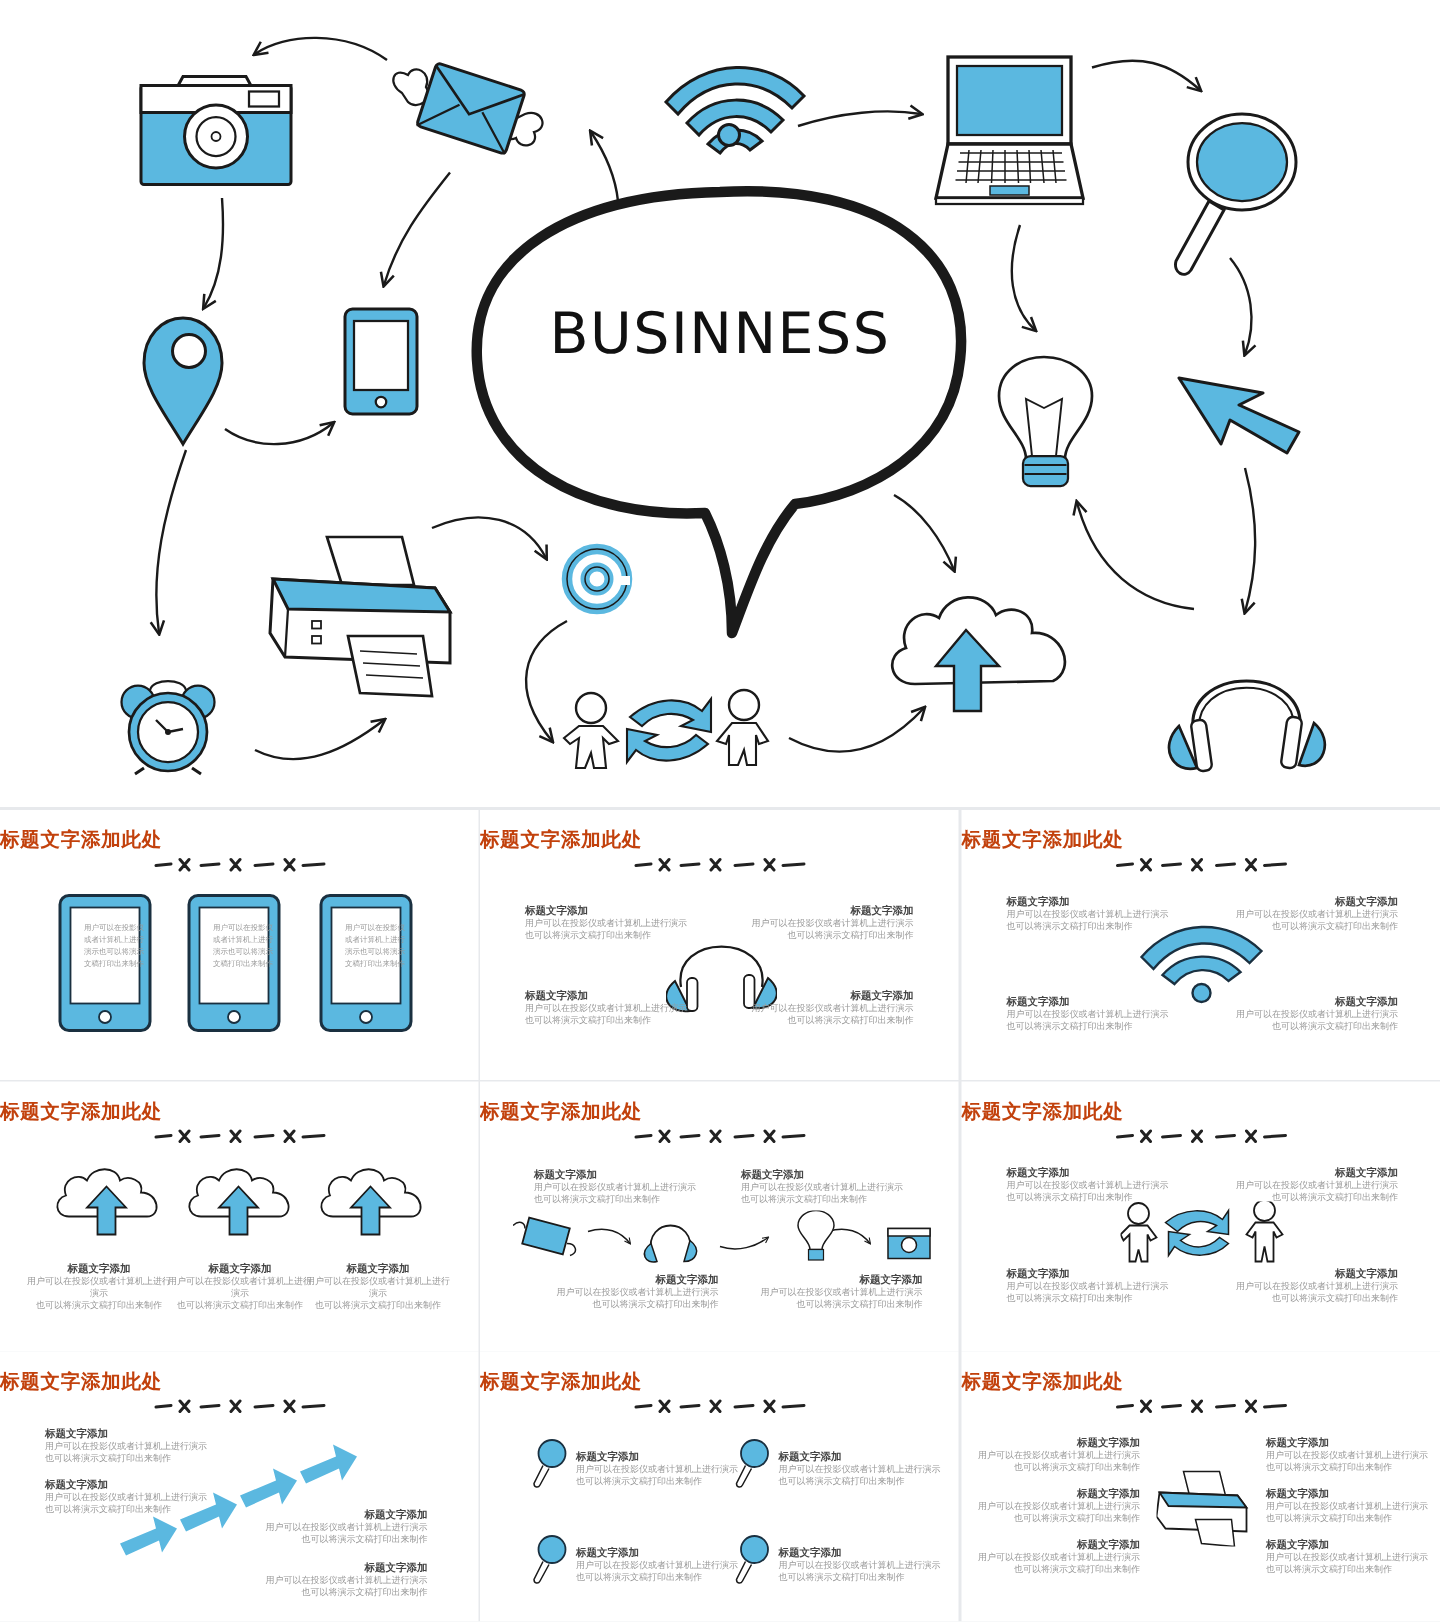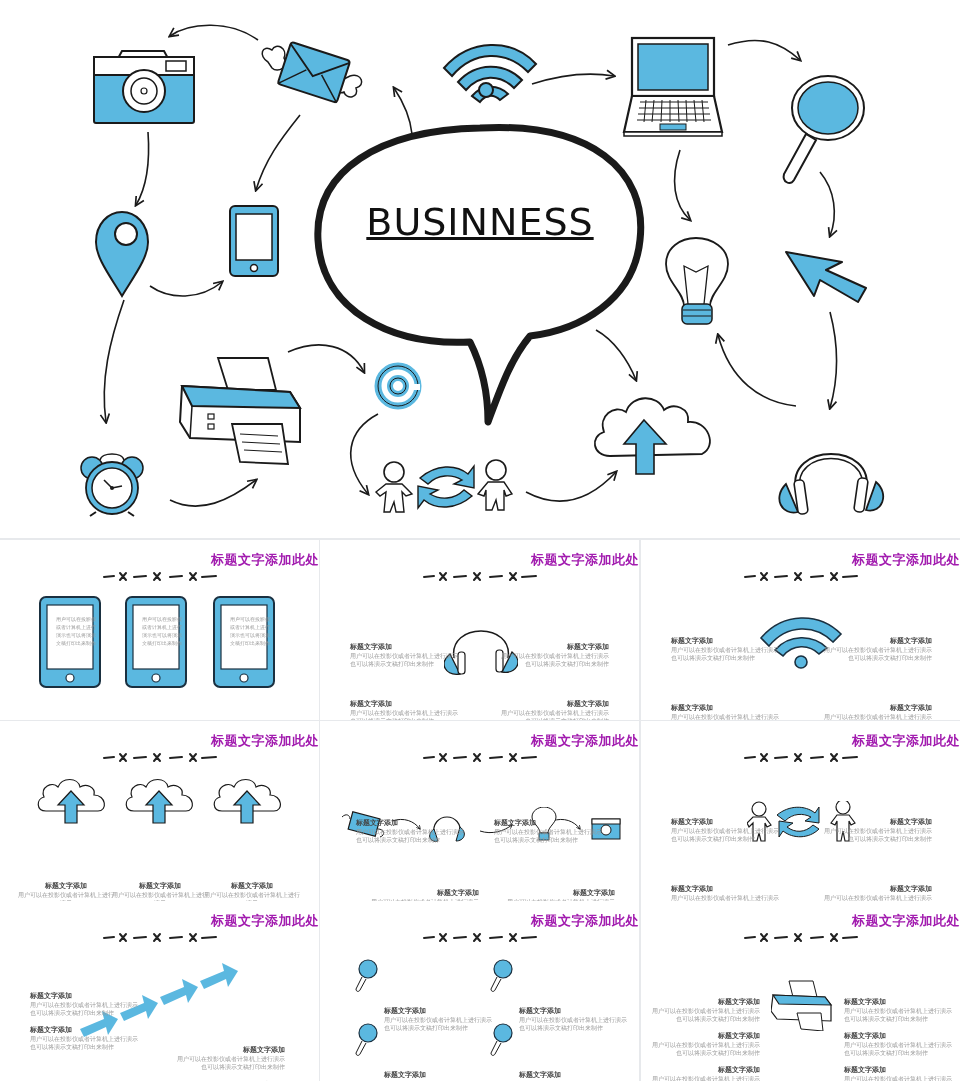--- a/index.html
+++ b/index.html
@@ -5,34 +5,34 @@
   * { box-sizing: border-box; margin: 0; padding: 0; }
   html, body { width: 960px; height: 1081px; background: #ffffff; overflow: hidden; }
   body { font-family: "DejaVu Sans", "Liberation Sans", sans-serif; color: #333; position: relative; }
 
   .hero { position: absolute; left: 0; top: 0; width: 960px; height: 538px; background: #fff; }
   .hero svg.art { position: absolute; left: 0; top: 0; }
   .hero-title {
     position: absolute; left: 330px; top: 200px; width: 300px; text-align: center;
     font-family: "DejaVu Sans", sans-serif; color: #111;
   }
-  .hero-title .en { font-size: 38px; letter-spacing: 1px; font-weight: normal; line-height: 44px; font-family: "DejaVu Sans", sans-serif; text-decoration: underline; }
+  .hero-title .en { font-size: 38px; letter-spacing: 1px; font-weight: normal; line-height: 44px; font-family: "DejaVu Sans", sans-serif; }
   .hero-title .zh { font-size: 44px; line-height: 52px; letter-spacing: 2px; }
 
   .grid { position: absolute; left: 0; top: 538px; width: 960px; height: 543px; background: #e7e9ec; }
   .slide {
     position: absolute; width: 319px; height: 180px; background: #fff; overflow: hidden;
   }
   .slide .s-title {
-    position: absolute; left: 0; right: 0; top: 11px; text-align: right;
-    font-size: 13px; color: #a21caf; font-weight: bold; letter-spacing: 0.5px;
+    position: absolute; left: 0; right: 0; top: 11px; text-align: left;
+    font-size: 13px; color: #c2410c; font-weight: bold; letter-spacing: 0.5px;
   }
   .slide .s-deco { position: absolute; left: 100px; top: 30px; width: 120px; height: 12px; }
   .sub { position: absolute; font-size: 6px; line-height: 8px; color: #999; }
-  .sub .h { font-size: 7px; font-weight: bold; color: #444; line-height: 10px; margin-top: 40px; }
+  .sub .h { font-size: 7px; font-weight: bold; color: #444; line-height: 10px; }
   .sub.r { text-align: right; }
   .sub.c { text-align: center; }
   .icon { position: absolute; }
 </style>
 </head>
 <body>
 
 <div class="hero">
   <svg class="art" width="960" height="538" viewBox="0 0 960 538">
     <defs>

